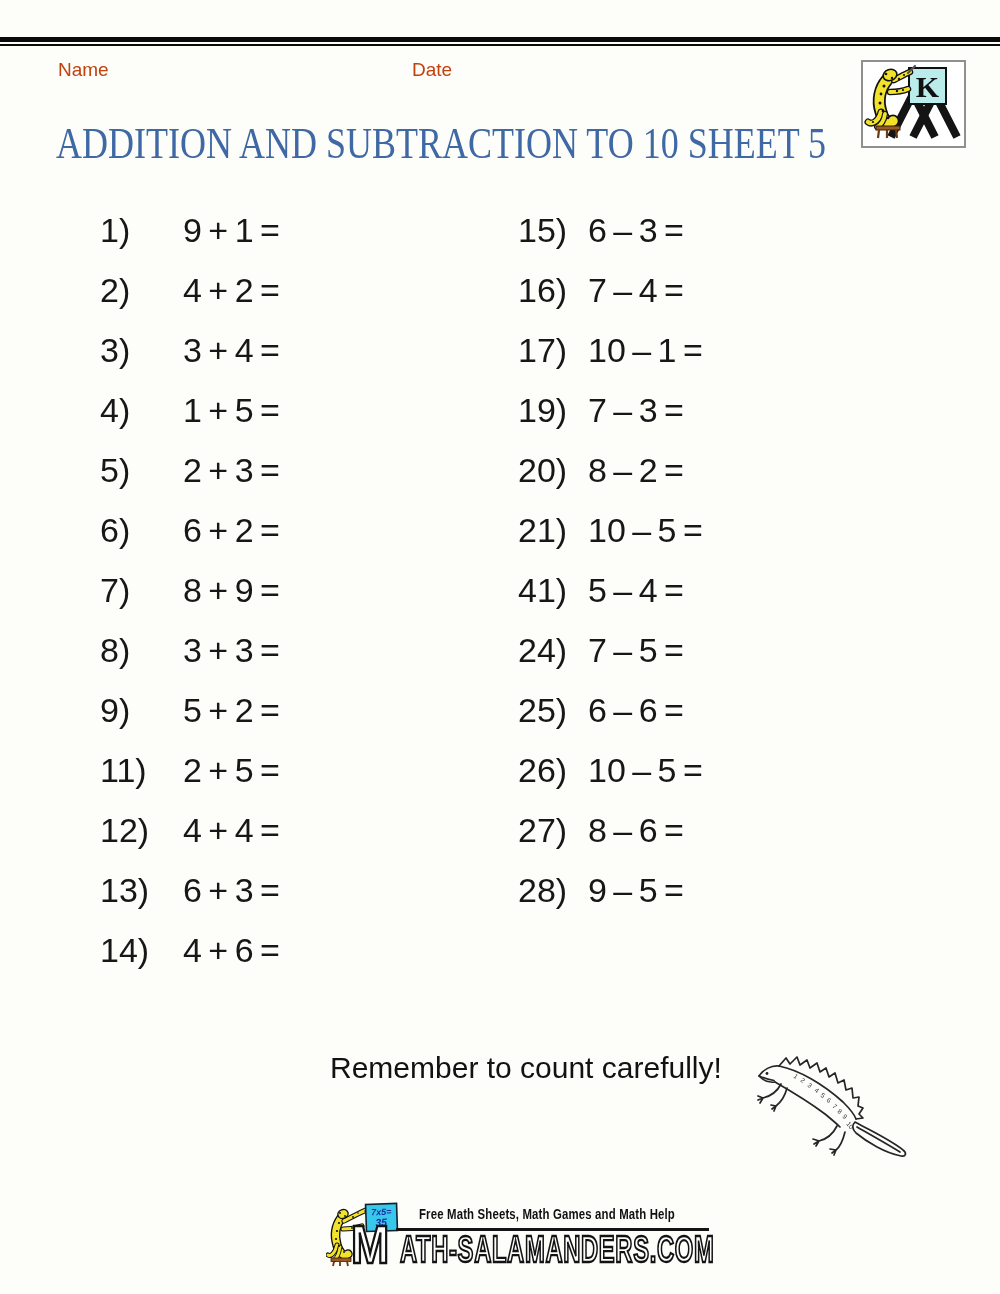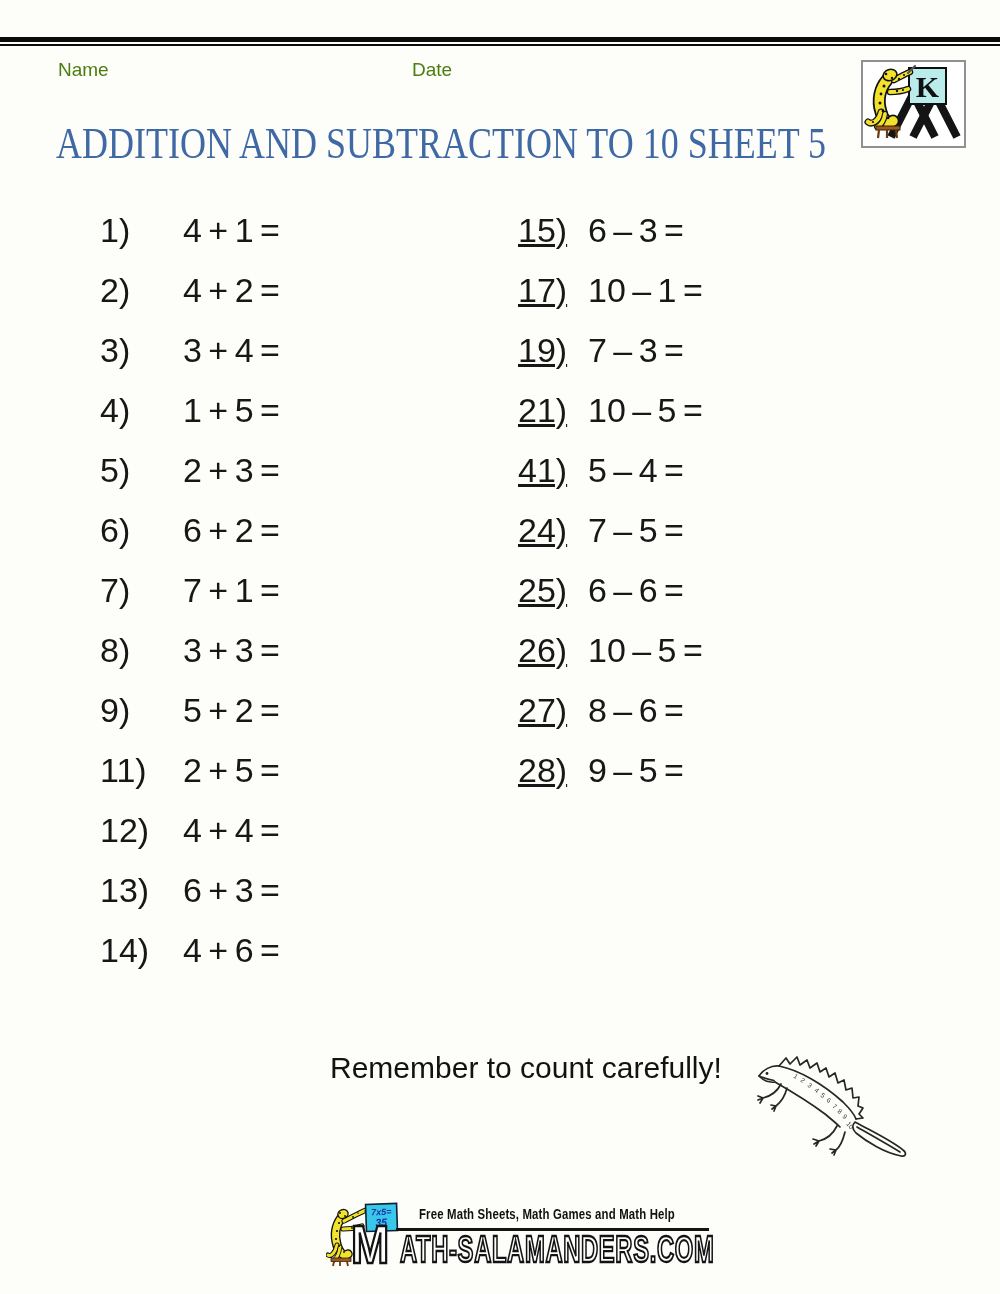--- a/index.html
+++ b/index.html
@@ -9,21 +9,21 @@
     background:#fdfdfa;
     font-family:"Liberation Sans", sans-serif;
     color:#181818;
     overflow:hidden;
   }
   
   .top-rule {
     position:absolute; left:0; top:37px; width:1000px; height:9px;
     border-top:5px solid #0b0b0b; border-bottom:2px solid #0b0b0b;
   }
-  .meta-label { position:absolute; top:59px; font-size:19px; color:#4d7c0f; }
+  .meta-label { position:absolute; top:59px; font-size:19px; color:#c2410c; }
   .name-label { left:58px; }
   .date-label { left:412px; }
 
   
   .logo-box {
     position:absolute; left:861px; top:60px; width:105px; height:88px;
     border:2px solid #909090; background:#ffffff;
   }
 
   .sheet-title {
@@ -34,21 +34,21 @@
     transform:scaleX(0.80); transform-origin:left top;
   }
 
   
   .col { position:absolute; top:200px; }
   .col-left  { left:100px; }
   .col-right { left:518px; }
   .row { display:flex; align-items:center; height:60px; font-size:34px; color:#171717; }
   .num  { display:inline-block; }
   .col-left  .num { width:83px; }
-  .col-right .num { width:70px;text-decoration:underline; }
+  .col-right .num { width:70px; }
   .expr { word-spacing:-3px; white-space:nowrap; }
 
   .note {
     position:absolute; left:330px; top:1051px;
     font-size:30px; color:#121212; white-space:nowrap;
   }
 
   .lizard { position:absolute; left:755px; top:1052px; }
 
   
@@ -129,21 +129,21 @@
       <path d="M16,68 L15,76 M24,68 L24,76 M33,68 L34,76" stroke="#6b3a10" stroke-width="2.2" fill="none"></path>
     </g>
   </svg>
 </div>
 
 <div class="sheet-title">ADDITION AND SUBTRACTION TO 10 SHEET 5</div>
 
 <div class="col col-left">
   <div class="row">
       <span class="num">1)</span>
-      <span class="expr">4 + 1 =</span>
+      <span class="expr">9 + 1 =</span>
     </div>
   <div class="row">
       <span class="num">2)</span>
       <span class="expr">4 + 2 =</span>
     </div>
   <div class="row">
       <span class="num">3)</span>
       <span class="expr">3 + 4 =</span>
     </div>
   <div class="row">
@@ -153,21 +153,21 @@
   <div class="row">
       <span class="num">5)</span>
       <span class="expr">2 + 3 =</span>
     </div>
   <div class="row">
       <span class="num">6)</span>
       <span class="expr">6 + 2 =</span>
     </div>
   <div class="row">
       <span class="num">7)</span>
-      <span class="expr">7 + 1 =</span>
+      <span class="expr">8 + 9 =</span>
     </div>
   <div class="row">
       <span class="num">8)</span>
       <span class="expr">3 + 3 =</span>
     </div>
   <div class="row">
       <span class="num">9)</span>
       <span class="expr">5 + 2 =</span>
     </div>
   <div class="row">
@@ -187,26 +187,34 @@
       <span class="expr">4 + 6 =</span>
     </div>
 </div>
 
 <div class="col col-right">
   <div class="row">
       <span class="num">15)</span>
       <span class="expr">6 – 3 =</span>
     </div>
   <div class="row">
+      <span class="num">16)</span>
+      <span class="expr">7 – 4 =</span>
+    </div>
+  <div class="row">
       <span class="num">17)</span>
       <span class="expr">10 – 1 =</span>
     </div>
   <div class="row">
       <span class="num">19)</span>
       <span class="expr">7 – 3 =</span>
+    </div>
+  <div class="row">
+      <span class="num">20)</span>
+      <span class="expr">8 – 2 =</span>
     </div>
   <div class="row">
       <span class="num">21)</span>
       <span class="expr">10 – 5 =</span>
     </div>
   <div class="row">
       <span class="num">41)</span>
       <span class="expr">5 – 4 =</span>
     </div>
   <div class="row">

